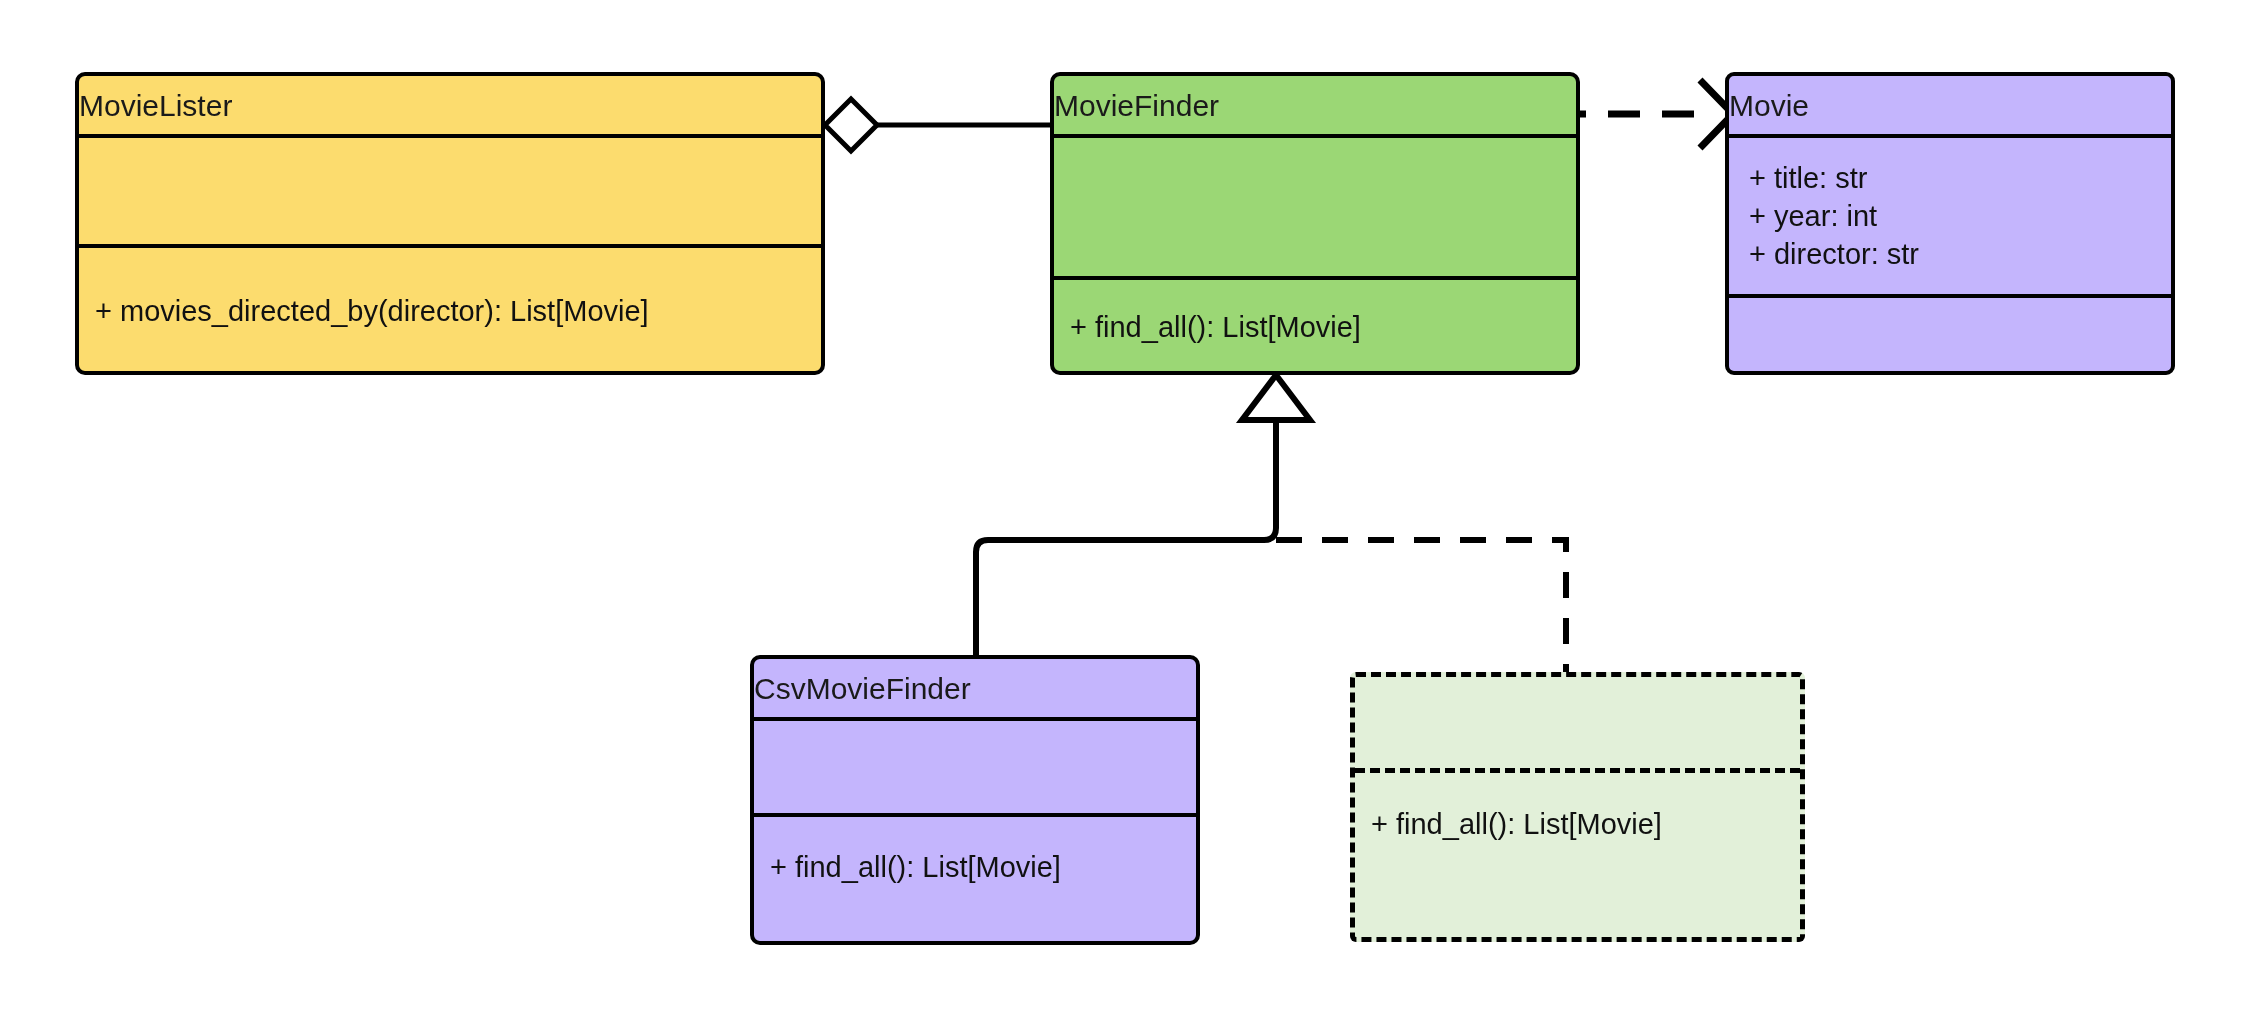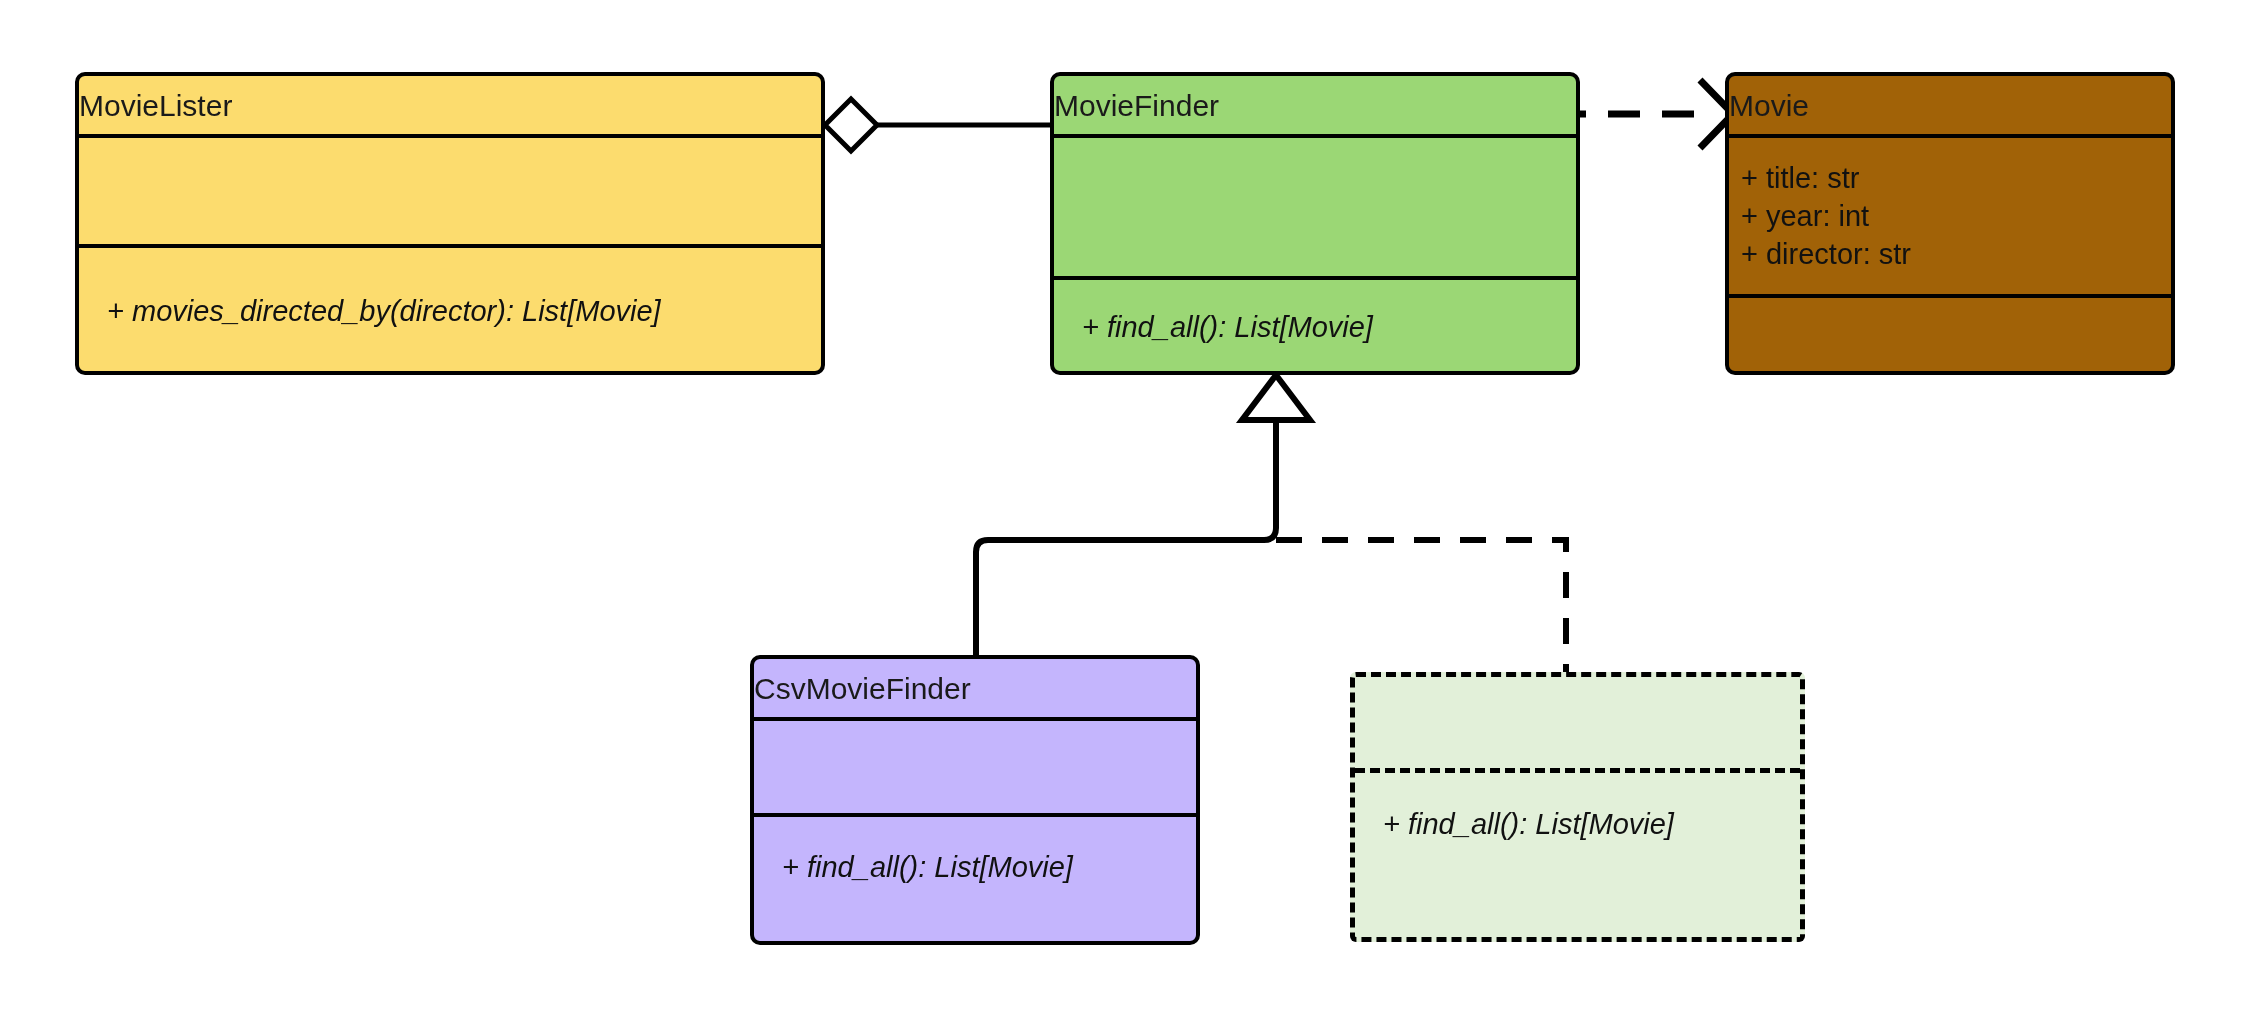--- a/index.html
+++ b/index.html
@@ -43,25 +43,24 @@
     flex-direction: column;
     justify-content: center;
   }
   .compartment.name-row {
     align-items: flex-start;
     justify-content: center;
     border-bottom: 4px solid #000000;
   }
   .compartment.attrs-row {
     border-bottom: 4px solid #000000;
-    padding-left: 12px;
+    padding-left: 20px;
   }
   .compartment.ops-row {
-    padding-left: 28px;
-    font-style: italic;
+    padding-left: 16px;
   }
   .uml-class.dashed .compartment.name-row,
   .uml-class.dashed .compartment.attrs-row {
     border-bottom-style: dashed;
     border-bottom-width: 5px;
   }
   .class-name {
     font-size: 30px;
     color: #1a1a1a;
     line-height: 1.1;
@@ -126,21 +125,21 @@
       <span class="class-name">MovieFinder</span>
     </div>
     <div class="compartment attrs-row" style="height:142px;">
       <div class="empty-compartment"></div>
     </div>
     <div class="compartment ops-row" style="height:95px;">
       <span class="member">+ find_all(): List[Movie]</span>
     </div>
   </div>
 
-  <div class="uml-class" style="left:1725px; top:72px; width:450px; height:303px; background:#a16207;">
+  <div class="uml-class" style="left:1725px; top:72px; width:450px; height:303px; background:#c4b5fd;border-radius:9px;">
     <div class="compartment name-row" style="height:62px;">
       <span class="class-name">Movie</span>
     </div>
     <div class="compartment attrs-row" style="height:160px;">
       <span class="member">+ title: str</span>
       <span class="member">+ year: int</span>
       <span class="member">+ director: str</span>
     </div>
     <div class="compartment ops-row" style="height:77px;">
       <div class="empty-compartment"></div>

